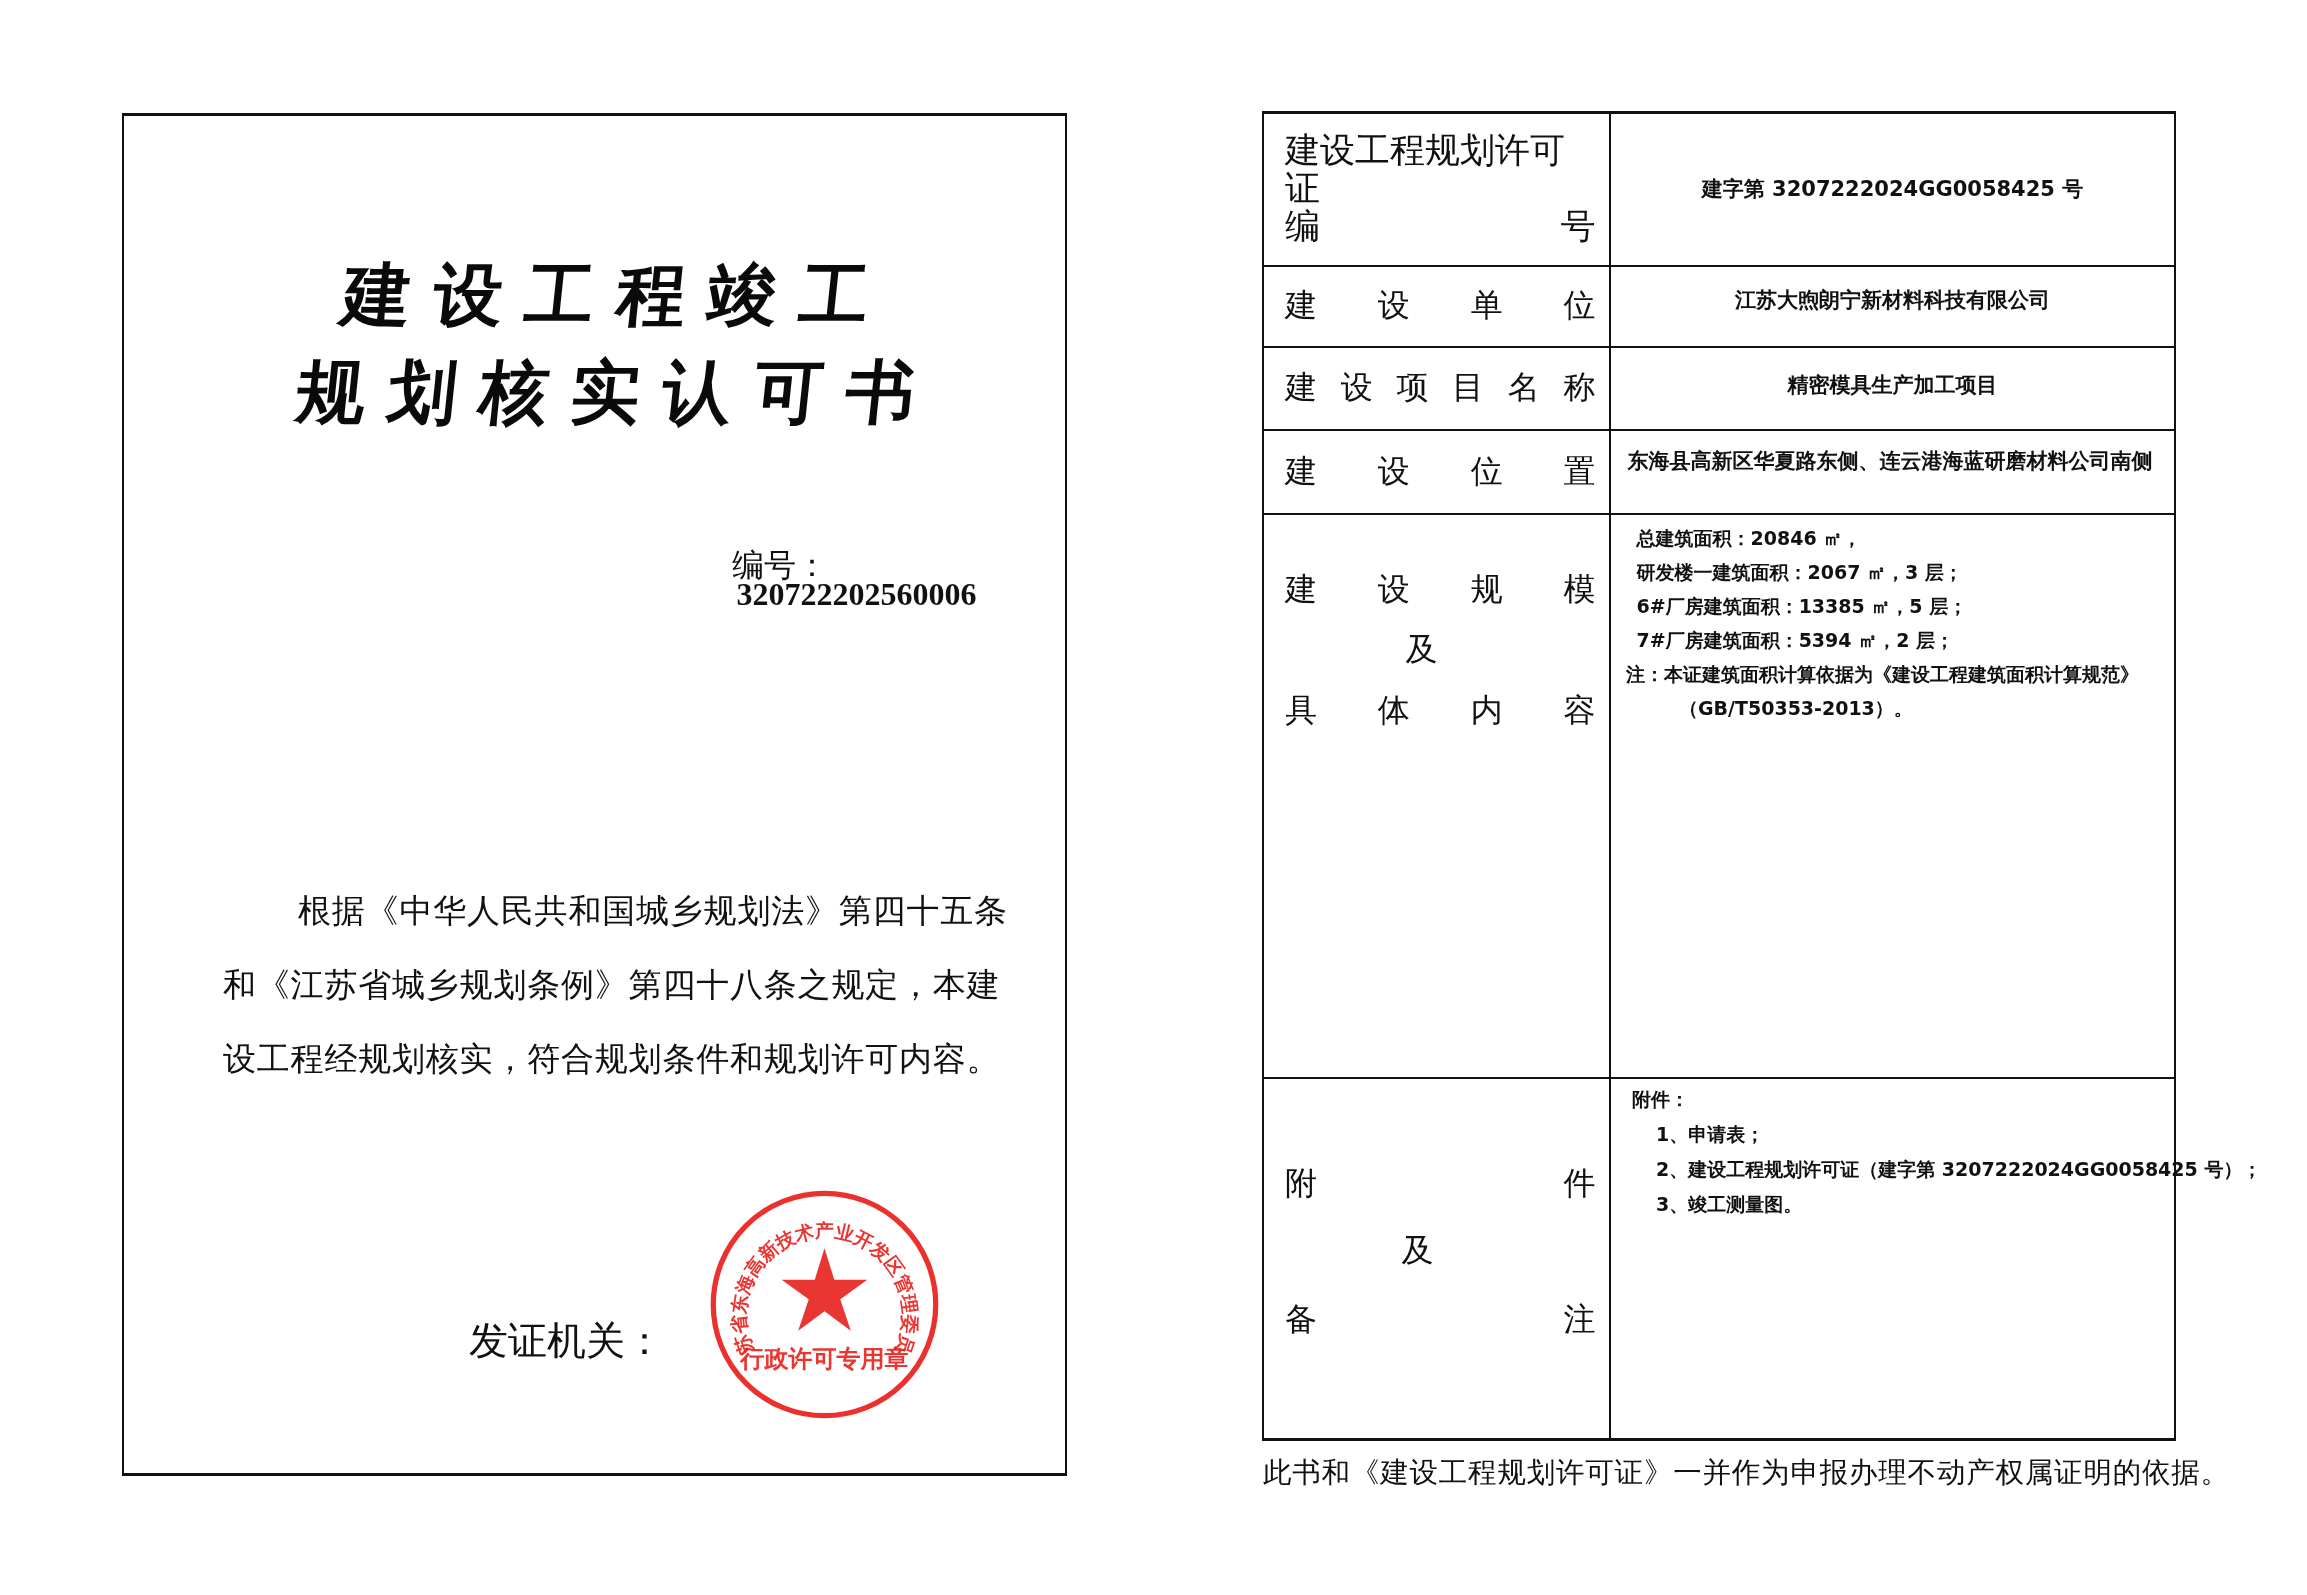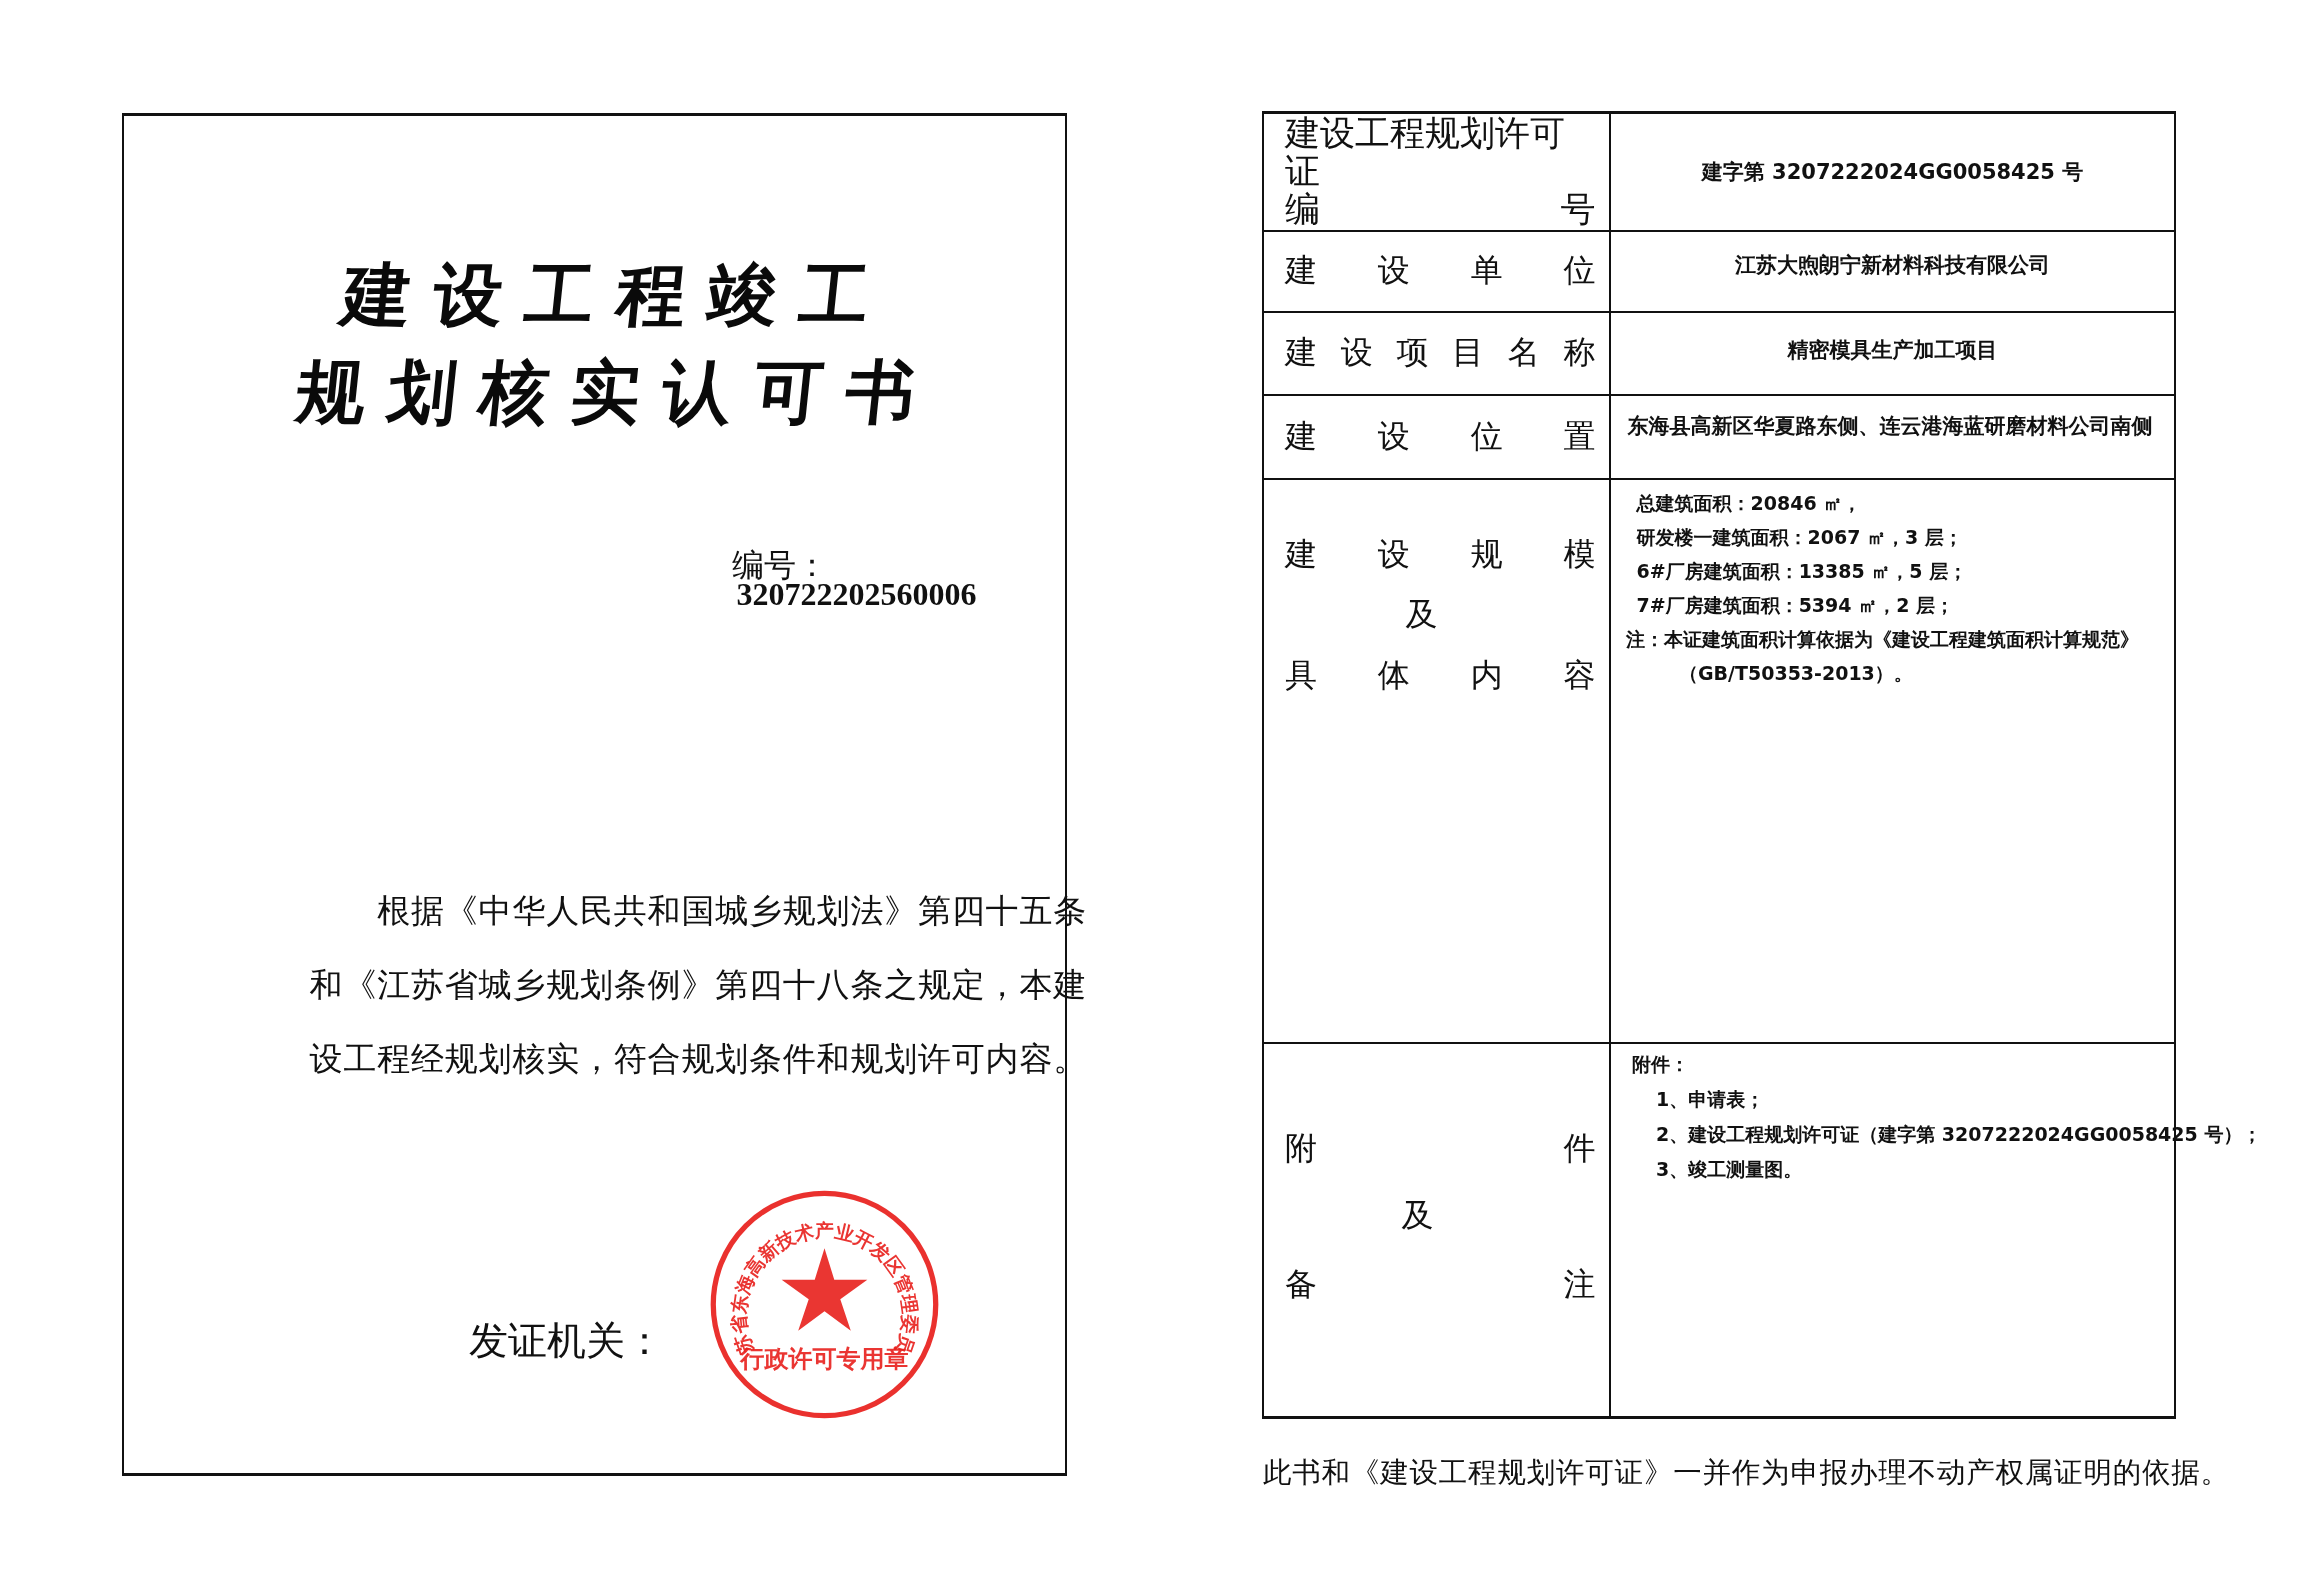--- a/index.html
+++ b/index.html
@@ -13,21 +13,21 @@
                 font-family:"DejaVu Serif",serif; font-weight:900; font-size:69px;
                 letter-spacing:22.5px; color:#0a0a0a; transform:skewX(-6deg); }
   .title-1 { top:134px; padding-left:22.5px; }
   .title-2 { top:231px; padding-left:22.5px; }
 
   .cert-no { position:absolute; left:608px; top:428px; font-size:32px; font-family:"Liberation Serif",serif; }
   .cert-no .val { font-weight:bold; font-size:32px; position:relative; top:-12px; margin-left:4.5px; }
 
   .body-para { position:absolute; left:99px; top:758px; width:864px; font-family:"Liberation Serif",serif;
                font-size:33px; line-height:74px; letter-spacing:0.8px; }
-  .body-para p { margin:0;text-align:right; }
+  .body-para p { margin:0; }
   .body-para .indent { padding-left:75px; }
 
   .issuer { position:absolute; left:345px; top:1198px; font-size:39px; font-family:Liberation Mono, monospace; }
   .issue-date { position:absolute; left:345px; top:1310px; font-size:33px; font-family:"Liberation Serif",serif; }
   .issue-date span { margin-right:0; }
 
   .seal { position:absolute; left:584px; top:1072px; width:233px; height:233px; }
 
   
   .rtable { position:absolute; left:1262px; top:111px; width:914px; height:1308px;
@@ -94,21 +94,21 @@
   </svg>
 </div>
 
 <table class="rtable">
   <colgroup>
       <col class="col-label">
       <col>
     </colgroup>
 
   <tbody>
-      <tr style="height:118px">
+      <tr style="height:153px">
     <td class="label-cell">
       <div class="lic-label">
         <div>建设工程规划许可证</div>
         <div class="l2">
               <span>编</span>
               <span>号</span>
             </div>
       </div>
     </td>
     <td class="val-cell">建字第 3207222024GG0058425 号</td>

